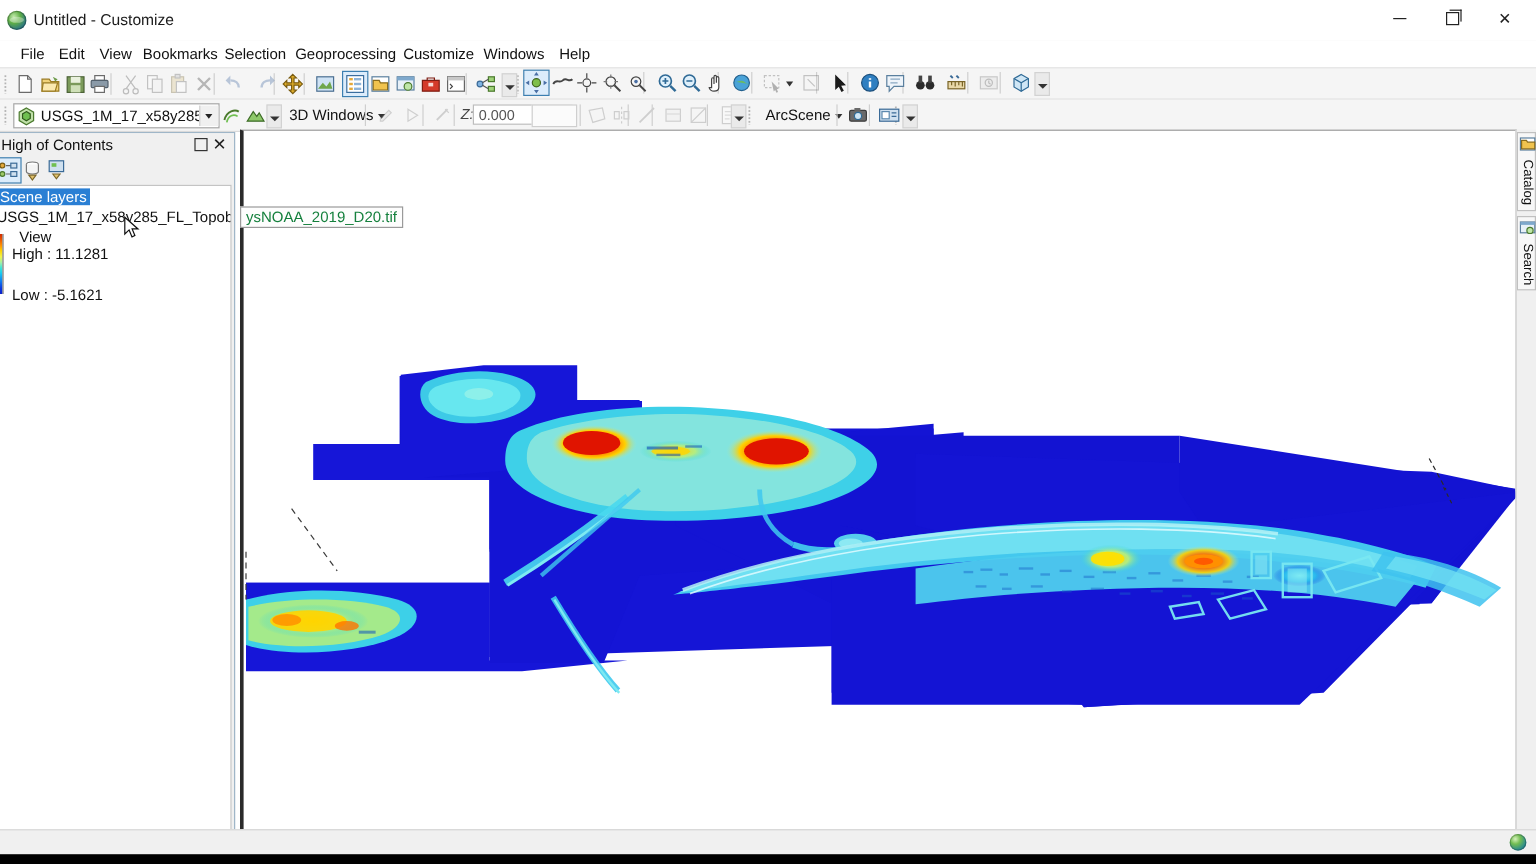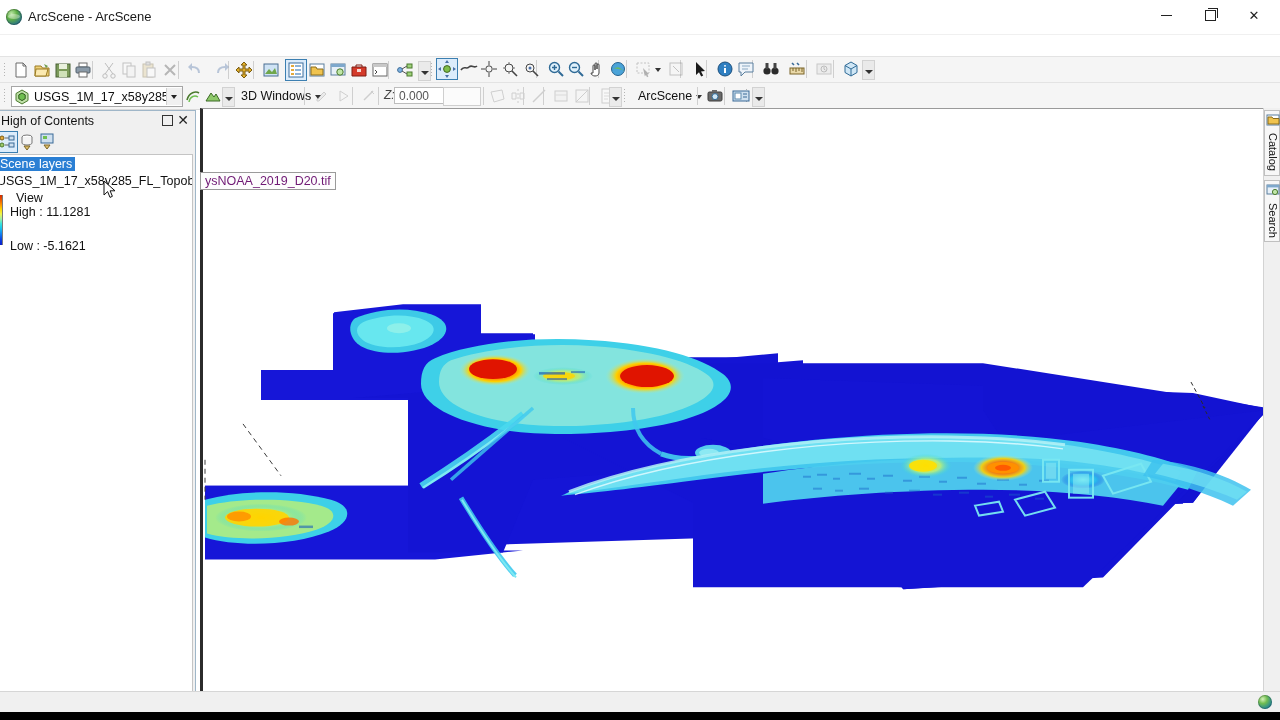--- a/index.html
+++ b/index.html
@@ -153,21 +153,21 @@
     position:absolute;left:0px;top:40px;width:6px;height:50px;
     background:linear-gradient(to bottom,
       #d22a00 0%, #e85400 9%, #ff9100 19%, #ffd400 28%,
       #f2f64a 38%, #9ef0a8 48%, #3ce4d8 57%, #18c8f0 66%,
       #1180f0 78%, #0a3ae0 90%, #0b1fc8 100%);
     border-right:1px solid #7a7a7a;
   }
   
   .tooltip{
     position:absolute;left:200px;top:172px;height:16px;line-height:16px;
-    background:#fdfdfd;border:1px solid #9a9a9a;font-size:12.5px;color:#701a75;
+    background:#fdfdfd;border:1px solid #9a9a9a;font-size:12.5px;color:#15803d;
     padding:0 4px;white-space:nowrap;z-index:40;
   }
   
   .scene-wrap{
     position:absolute;left:200px;top:108px;right:16px;bottom:20px;
     border-left:3px solid #2b2b2b;border-top:1px solid #9a9a9a;
     border-right:1px solid #9a9a9a;border-bottom:1px solid #9a9a9a;
     background:#ffffff;box-sizing:border-box;overflow:hidden;
   }
   .scene-canvas{position:absolute;left:0;top:0;width:100%;height:100%;}
@@ -206,36 +206,47 @@
   
   .letterbox{position:absolute;left:0;top:712px;width:1280px;height:8px;background:#000;}
 </style>
 </head>
 <body>
 
 <div id="app">
 
   <div class="titlebar">
     <div class="title-ico"></div>
-    <div class="title-text">ArcScene - ArcScene</div>
+    <div class="title-text">Untitled - Customize</div>
     <div class="wbtn min">
       <span>
           <i class="glyph-min"></i>
         </span>
     </div>
     <div class="wbtn max">
       <span>
           <i class="glyph-max"></i>
         </span>
     </div>
     <div class="wbtn close">
       <span>✕</span>
     </div>
   </div>
 
+  <div class="menubar">
+    <div class="menu-item" style="left:10px">File</div>
+    <div class="menu-item" style="left:42px">Edit</div>
+    <div class="menu-item" style="left:76px">View</div>
+    <div class="menu-item" style="left:112px">Bookmarks</div>
+    <div class="menu-item" style="left:180px">Selection</div>
+    <div class="menu-item" style="left:239px">Geoprocessing</div>
+    <div class="menu-item" style="left:329px">Customize</div>
+    <div class="menu-item" style="left:396px">Windows</div>
+    <div class="menu-item" style="left:459px">Help</div>
+  </div>
 
   <div class="toolbar tb1">
     <div class="grip" style="left:3px"></div>
     <div class="grip" style="left:430px"></div>
 
     <div class="sep" style="left:92px"></div>
     <div class="sep" style="left:178px"></div>
     <div class="sep" style="left:228px"></div>
     <div class="sep" style="left:253px"></div>
     <div class="sep" style="left:388px"></div>

